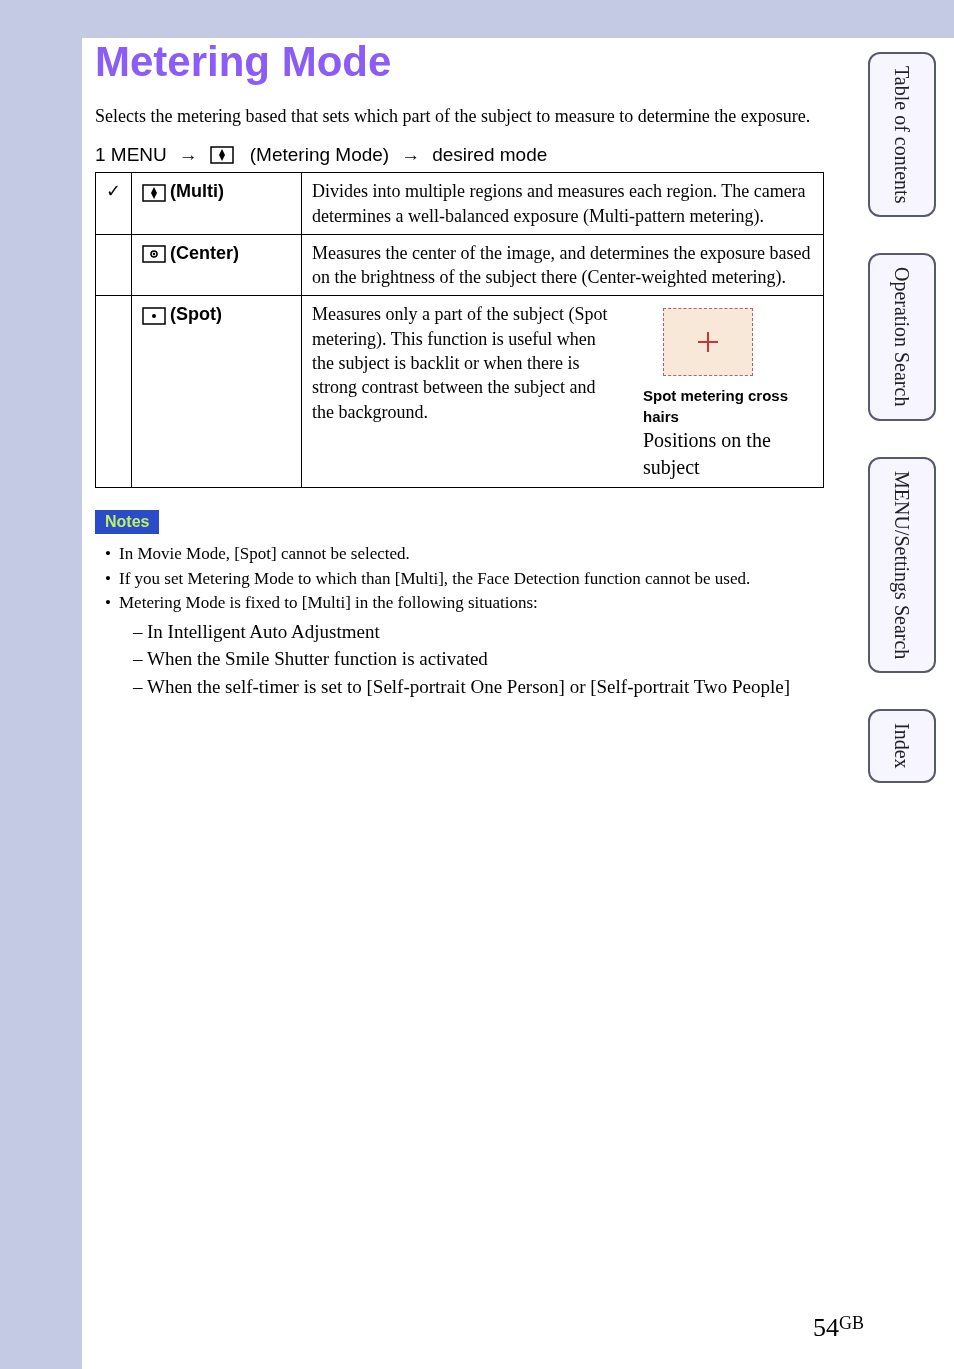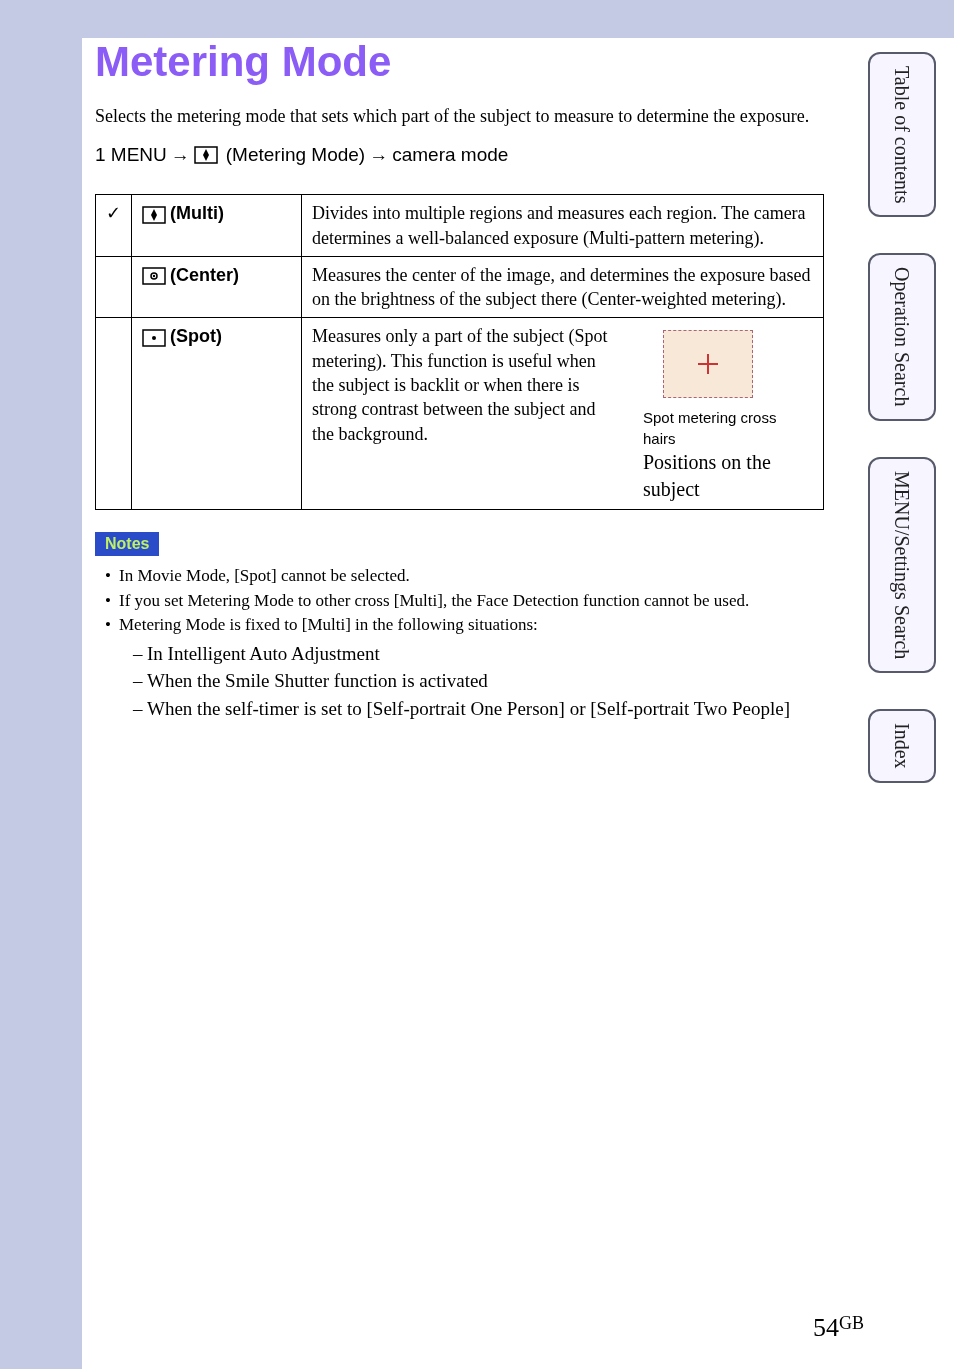--- a/index.html
+++ b/index.html
@@ -2,34 +2,34 @@
 <html><head>
   <meta charset="utf-8">
   <style>
     * { box-sizing: border-box; margin: 0; padding: 0; }
     body { font-family: "Times New Roman", serif; width: 954px; height: 1369px; position: relative; background: #fff; }
     .top-band { position: absolute; top: 0; left: 0; right: 0; height: 38px; background: #c4cae3; }
     .left-band { position: absolute; top: 0; left: 0; width: 82px; bottom: 0; background: #c4cae3; }
     .content { position: absolute; left: 95px; top: 38px; right: 130px; }
     h1 { color: #8b5cf6; font-family: Arial, sans-serif; font-size: 42px; font-weight: bold; margin-bottom: 18px; }
     .intro { font-size: 18px; line-height: 1.35; margin-bottom: 16px; color: #000; }
-    .instruction { font-family: Arial, sans-serif; font-size: 19px; margin-bottom: 28px; display: flex; align-items: center; gap: 4px; }
+    .instruction { font-family: Arial, sans-serif; font-size: 19px; margin-bottom: 6px; display: flex; align-items: center; gap: 12px; }
     .arrow { font-family: Arial, sans-serif; }
     table.modes { border-collapse: collapse; width: 100%; border: 1px solid #000; }
     table.modes td { border: 1px solid #000; padding: 6px 10px; vertical-align: top; font-size: 18px; line-height: 1.35; }
     td.check-col { width: 34px; text-align: center; font-size: 20px; }
     td.mode-col { width: 170px; font-family: Arial, sans-serif; font-weight: bold; font-size: 17px; }
     td.desc-col { font-family: "Times New Roman", serif; }
     .spot-desc-wrap { display: flex; gap: 24px; }
     .spot-text { flex: 1; }
     .spot-figure { width: 170px; text-align: left; font-family: Arial, sans-serif; font-size: 15px; }
     .spot-img-box { width: 90px; height: 68px; border: 1px dashed #a67; background: #f7e8d8; margin: 6px 0 10px 20px; position: relative; }
     .cross { position: absolute; left: 50%; top: 50%; width: 2px; height: 20px; background: #c33; transform: translate(-50%, -50%); }
     .cross::after { content: ""; position: absolute; left: 50%; top: 50%; width: 20px; height: 2px; background: #c33; transform: translate(-50%, -50%); }
-    .spot-caption-bold { font-weight: normal; }
+    .spot-caption-bold { font-weight: bold; }
     .spot-caption-normal { font-family: "Times New Roman", serif; font-size: 20px; }
 
     .notes-label { display: inline-block; background: #2a4cc8; color: #bef264; font-family: Arial, sans-serif; font-size: 16px; font-weight: bold; padding: 3px 10px; margin-top: 22px; }
     ul.notes { margin-top: 8px; padding-left: 10px; }
     ul.notes > li { font-size: 17px; line-height: 1.45; list-style: none; position: relative; padding-left: 14px; }
     ul.notes > li::before { content: "•"; position: absolute; left: 0; }
     ul.sub { margin-top: 2px; padding-left: 14px; }
     ul.sub li { list-style: none; position: relative; padding-left: 14px; font-size: 19px; line-height: 1.45; }
     ul.sub li::before { content: "–"; position: absolute; left: 0; }
 
@@ -43,32 +43,32 @@
   </style>
 </head>
 <body>
 
 <div class="top-band"></div>
 <div class="left-band"></div>
 
 <div class="content">
   <h1>Metering Mode</h1>
 
-  <p class="intro">Selects the metering mode that sets which part of the subject to measure to determine the exposure.</p>
+  <p class="intro">Selects the metering based that sets which part of the subject to measure to determine the exposure.</p>
 
   <div class="instruction">
     <span>1  MENU</span>
     <span class="arrow">→</span>
     <svg class="mode-icon" width="24" height="18">
         <rect x="1" y="1" width="22" height="16" fill="none" stroke="#000" stroke-width="1.5"></rect>
         <polygon points="12,3 15,9 12,15 9,9" fill="#000"></polygon>
       </svg>
     <span>(Metering Mode)</span>
     <span class="arrow">→</span>
-    <span>camera mode</span>
+    <span>desired mode</span>
   </div>
 
   <table class="modes">
     <tbody>
         <tr>
       <td class="check-col">✓</td>
       <td class="mode-col">
         <svg class="mode-icon" width="24" height="18">
               <rect x="1" y="1" width="22" height="16" fill="none" stroke="#000" stroke-width="1.5"></rect>
               <polygon points="12,3 15,9 12,15 9,9" fill="#000"></polygon>
@@ -107,21 +107,21 @@
           </div>
         </div>
       </td>
     </tr>
   </tbody>
     </table>
 
   <div class="notes-label">Notes</div>
   <ul class="notes">
     <li>In Movie Mode, [Spot] cannot be selected.</li>
-    <li>If you set Metering Mode to other cross [Multi], the Face Detection function cannot be used.</li>
+    <li>If you set Metering Mode to which than [Multi], the Face Detection function cannot be used.</li>
     <li>
       <span>Metering Mode is fixed to [Multi] in the following situations:</span>
       <ul class="sub">
         <li>In Intelligent Auto Adjustment</li>
         <li>When the Smile Shutter function is activated</li>
         <li>When the self-timer is set to [Self-portrait One Person] or [Self-portrait Two People]</li>
       </ul>
     </li>
   </ul>
 </div>

